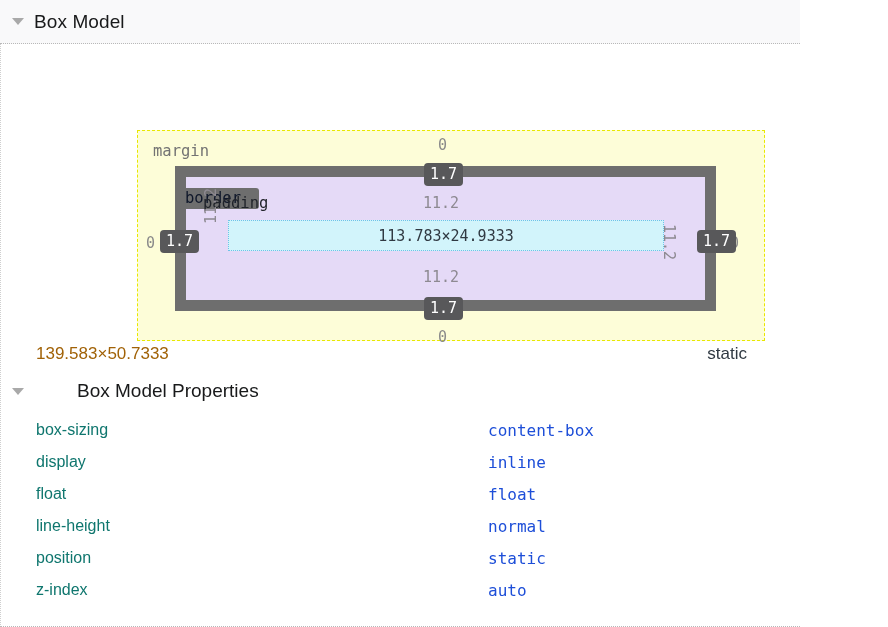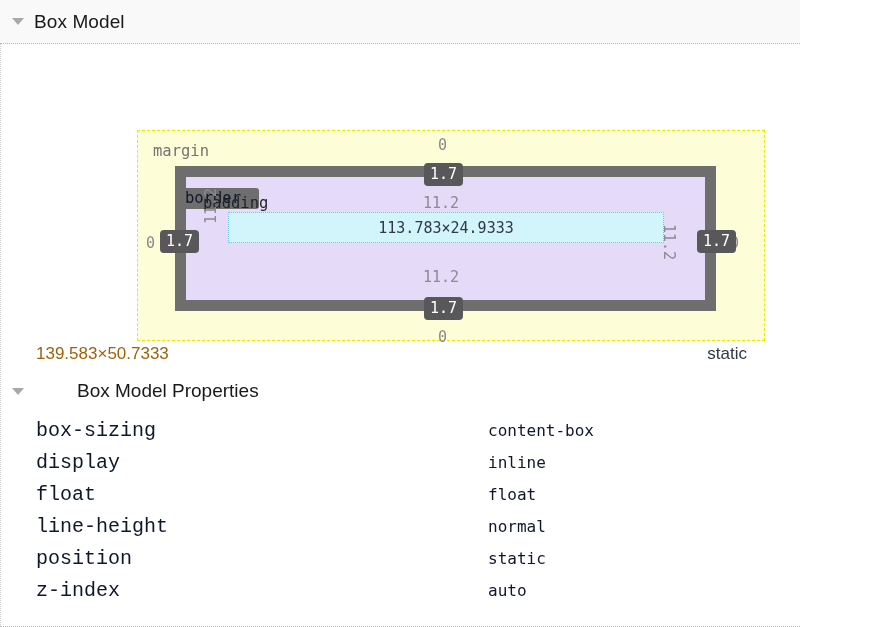--- a/index.html
+++ b/index.html
@@ -75,21 +75,21 @@
     left: 186px;
     top: 133px;
     width: 519px;
     height: 123px;
     background: #e5daf7;
   }
 
   .content-box {
     position: absolute;
     left: 228px;
-    top: 168px;
+    top: 176px;
     width: 436px;
     height: 31px;
     background: #d2f4fb;
     border: 1px dotted #6ec2e8;
     display: flex;
     align-items: center;
     justify-content: center;
   }
   .content-size {
     font-family: "DejaVu Sans Mono", monospace;
@@ -199,28 +199,28 @@
   .prop-row {
     display: flex;
     align-items: center;
     height: 32px;
     padding-left: 36px;
     cursor: default;
   }
   .prop-name {
     width: 452px;
     flex: none;
-    font-family: Liberation Mono, monospace;
-    font-size: 20px;
-    color: #0f172a;
+    font-family: Liberation Sans, sans-serif;
+    font-size: 16px;
+    color: #0f766e;
   }
   .prop-value {
     font-family: "DejaVu Sans Mono", monospace;
     font-size: 16px;
-    color: #0f172a;
+    color: #1d4ed8;
   }
 
   .bottom-rule {
     position: absolute;
     left: 0; right: 0; bottom: 0;
     border-bottom: 1px dotted #b8b8b8;
   }
   .left-rule {
     position: absolute;
     left: 0; top: 44px; bottom: 0;

